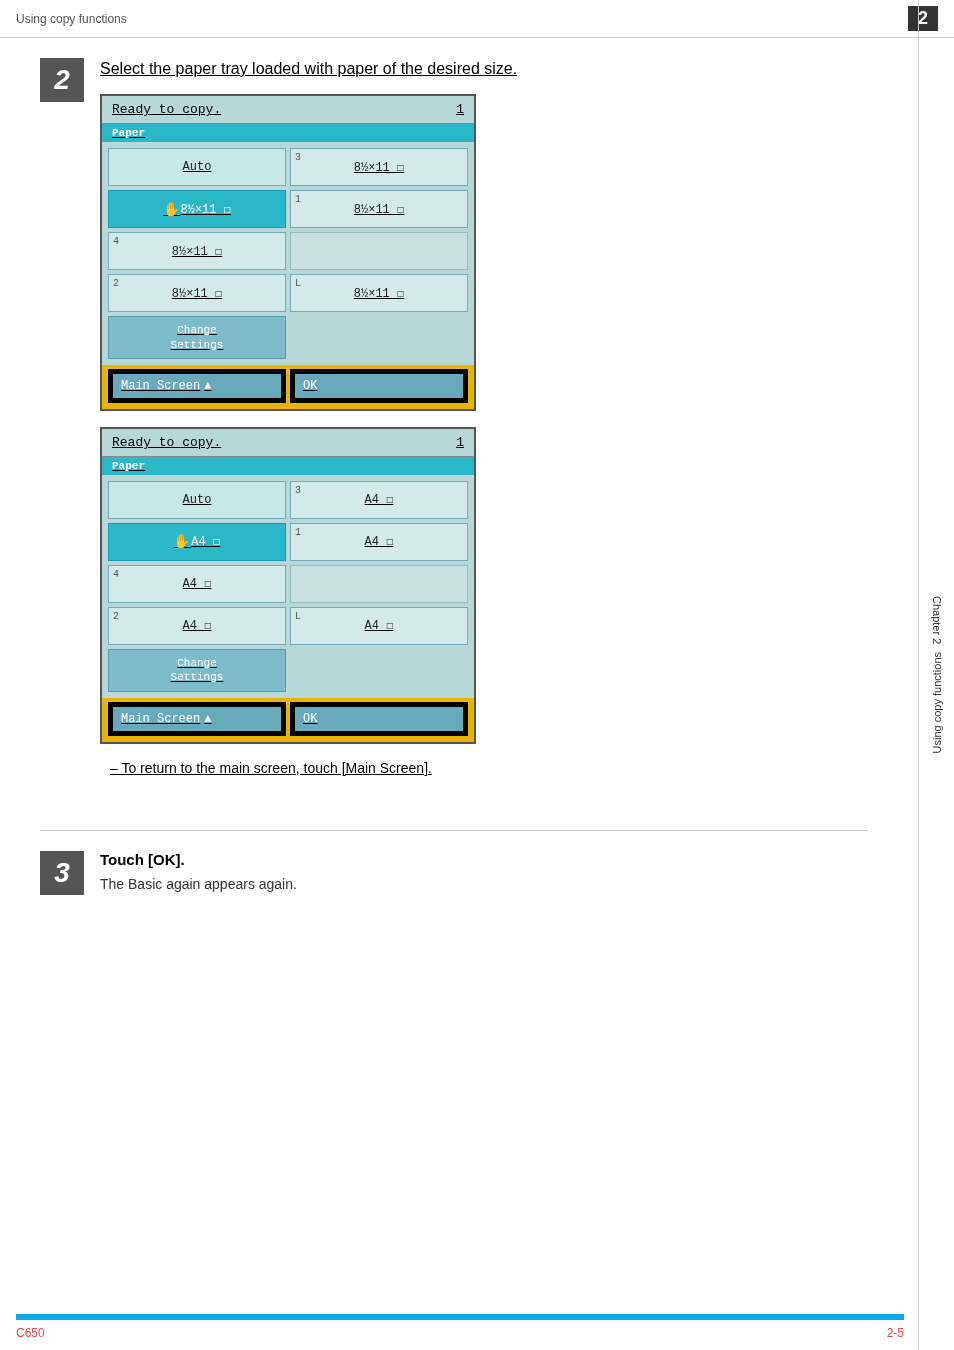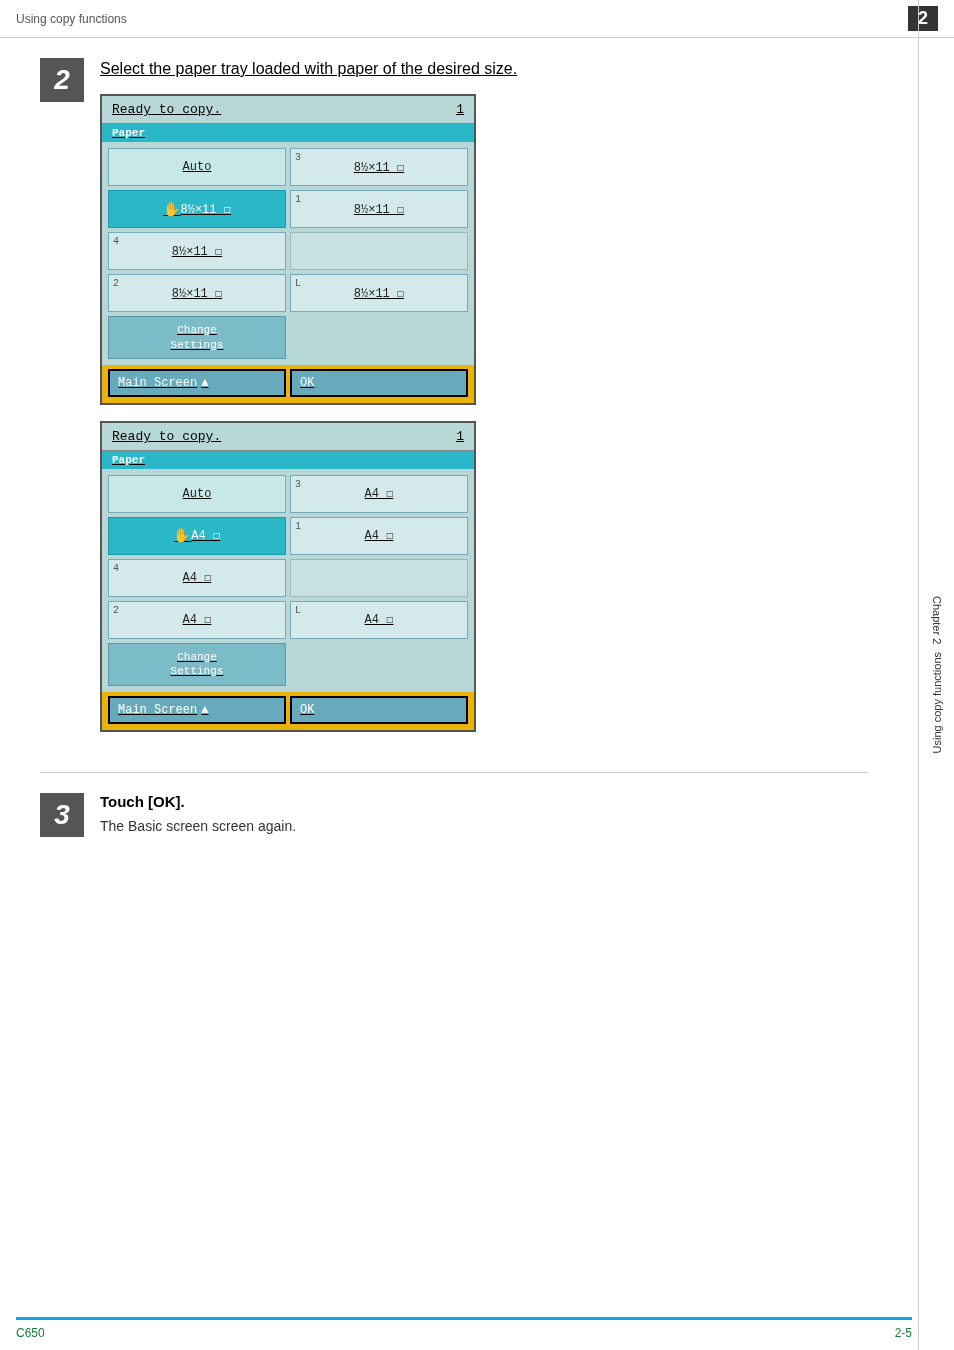--- a/index.html
+++ b/index.html
@@ -155,21 +155,21 @@
     }
     .lcd-footer {
       display: grid;
       grid-template-columns: 1fr 1fr;
       gap: 4px;
       padding: 4px 6px 6px;
     }
     .lcd-btn {
       background: #6ab;
       color: #fff;
-      border: 2px solid #000000;
+      border: 5px solid #000000;
       padding: 5px 8px;
       font-size: 12px;
       text-align: center;
       font-family: 'Courier New', monospace;
       display: flex;
       align-items: center;
       gap: 4px;
     }
     .lcd-btn.ok-btn {
       background: #6ab;
@@ -205,26 +205,26 @@
     .step3-sub {
       font-size: 14px;
       color: #333;
     }
 
     
     .bottom-footer {
       position: absolute;
       bottom: 10px;
       left: 16px;
-      right: 42px;
+      right: 50px;
       display: flex;
       justify-content: space-between;
       font-size: 12px;
-      color: #15803d;
-      border-top: 3px solid #0ea5e9;
+      color: #ef4444;
+      border-top: 6px solid #0ea5e9;
       padding-top: 6px;
     }
 
     .icon-hand { font-size: 14px; }
   </style>
 </head>
 <body>
 
 <div class="top-bar">
   <span>Using copy functions</span>
@@ -340,30 +340,31 @@
           <div class="lcd-btn main-btn">
             <span>Main Screen</span>
             <span>▲</span>
           </div>
           <div class="lcd-btn ok-btn">
             <span>OK</span>
           </div>
         </div>
       </div>
 
+      <div class="note-line">–  To return to the main screen, touch [Main Screen].</div>
     </div>
   </div>
 
   <div class="separator"></div>
 
   <div class="step-container">
     <div class="step-num">3</div>
     <div class="step3-content">
       <div class="step3-title">Touch [OK].</div>
-      <div class="step3-sub">The Basic screen screen again.</div>
+      <div class="step3-sub">The Basic again appears again.</div>
     </div>
   </div>
 
 </div>
 
 <div class="bottom-footer">
   <span>C650</span>
   <span>2-5</span>
 </div>
 

